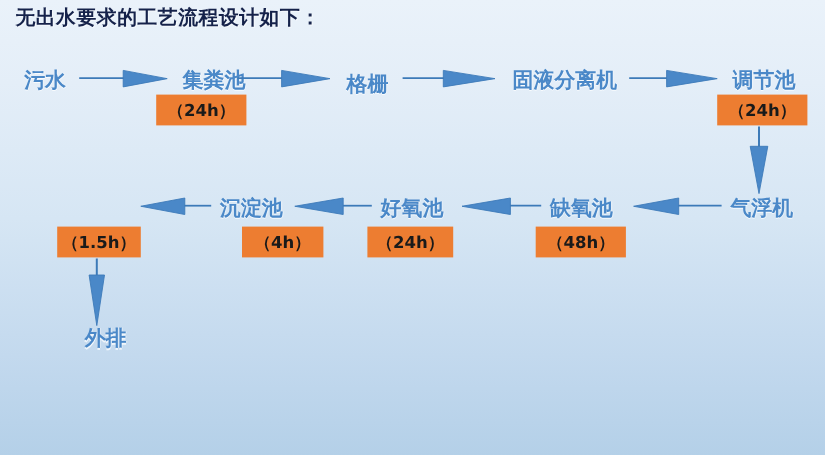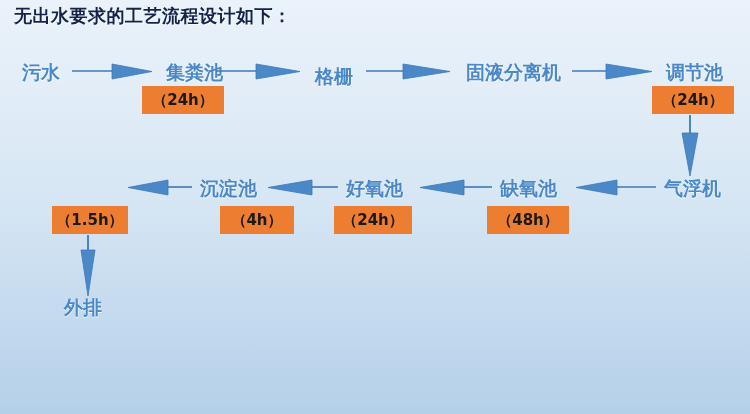--- a/index.html
+++ b/index.html
@@ -101,21 +101,21 @@
   <div class="node" style="left:664px; top:176px;">气浮机</div>
   <div class="node" style="left:500px; top:176px;">缺氧池</div>
   <div class="node" style="left:346px; top:176px;">好氧池</div>
   <div class="node" style="left:200px; top:176px;">沉淀池</div>
 
   <div class="dbox" style="left:487px; top:206px; width:82px;">（48h）</div>
   <div class="dbox" style="left:334px; top:206px; width:78px;">（24h）</div>
   <div class="dbox" style="left:192px; top:206px; width:74px;margin-left:28px;">（4h）</div>
   <div class="dbox" style="left:52px;  top:206px; width:76px;">（1.5h）</div>
 
-  <div class="node" style="left:64px; top:295px;">外排</div>
+  <div class="node" style="left:77px; top:295px;">外排</div>
 
   <svg id="arrows" viewBox="0 0 750 414">
     <g fill="#4a88c8" stroke="#3c7ab8">
 
       <g>
         <line x1="72" y1="71" x2="114" y2="71" stroke-width="1.6"></line>
         <polygon points="112,64 152,71.5 112,79" stroke-width="0.8"></polygon>
       </g>
 
       <g>

